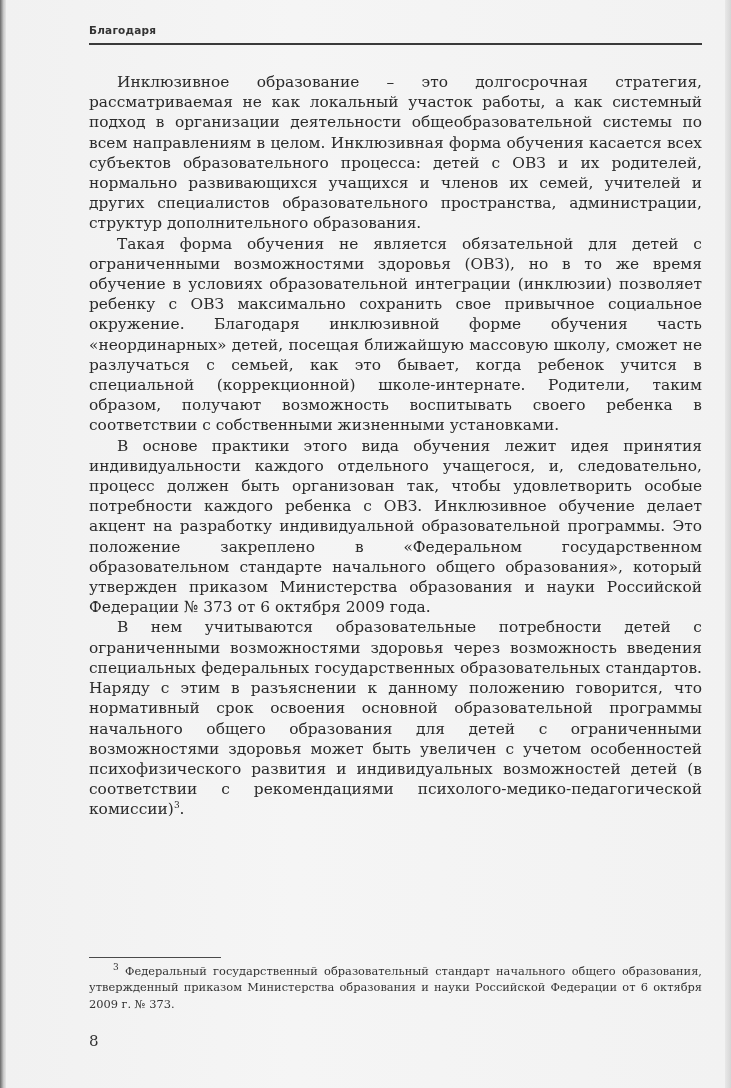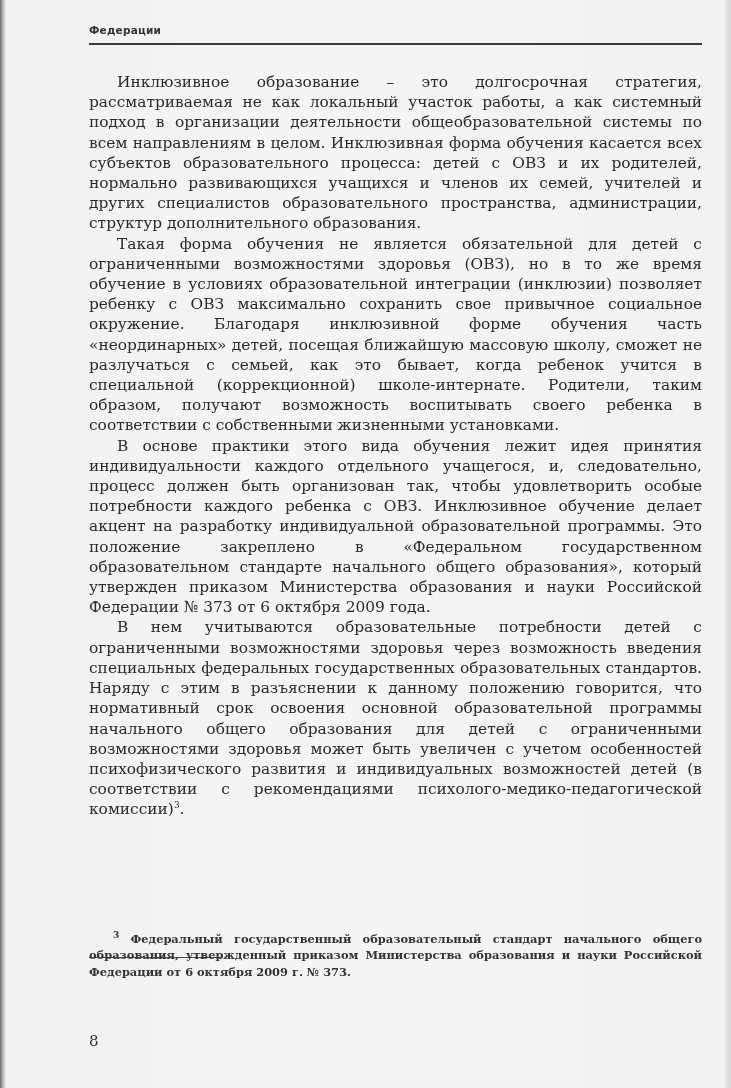--- a/index.html
+++ b/index.html
@@ -36,38 +36,38 @@
     font-size: 15.4px; line-height: 20.2px; text-align: justify;
     hyphens: manual;
     margin-top: 20px;
   }
   .body-text p { margin: 0; text-indent: 28px; }
   .footnote-rule {
     position: absolute; left: 89px; top: 957px; width: 132px; height: 1.2px;
     background: #4a4a4a;
   }
   .footnote {
-    position: absolute; left: 89px; top: 931px; width: 613px;
-    font-size: 11.4px; line-height: 16.3px; text-align: justify; color: #333; font-weight: bold;
+    position: absolute; left: 89px; top: 963px; width: 613px;
+    font-size: 11.4px; line-height: 16.3px; text-align: justify; color: #333;
   }
   .footnote p { margin: 0; text-indent: 24px; }
   sup { font-size: 9px; line-height: 0; }
   .page-number {
     position: absolute; left: 89px; top: 1032px;
     font-size: 15px; color: #333;
   }
 </style>
 </head>
 <body>
 
 <div class="left-edge"></div>
 <div class="page"></div>
 <div class="right-edge"></div>
 
-<div class="running-head">Федерации</div>
+<div class="running-head">Благодаря</div>
 <div class="head-rule"></div>
 
 <div class="body-text">
   <p>Инклюзивное образование – это долгосрочная стратегия, рассматриваемая не как локальный участок работы, а как системный подход в организации деятельности общеобразовательной системы по всем направлениям в целом. Инклюзивная форма обучения касается всех субъектов образовательного процесса: детей с ОВЗ и их родителей, нормально развивающихся учащихся и членов их семей, учителей и других специалистов образовательного пространства, администрации, структур дополнительного образования.</p>
   <p>Такая форма обучения не является обязательной для детей с ограниченными возможностями здоровья (ОВЗ), но в то же время обучение в условиях образовательной интеграции (инклюзии) позволяет ребенку с ОВЗ максимально сохранить свое привычное социальное окружение. Благодаря инклюзивной форме обучения часть «неординарных» детей, посещая ближайшую массовую школу, сможет не разлучаться с семьей, как это бывает, когда ребенок учится в специальной (коррекционной) школе-интернате. Родители, таким образом, получают возможность воспитывать своего ребенка в соответствии с собственными жизненными установками.</p>
   <p>В основе практики этого вида обучения лежит идея принятия индивидуальности каждого отдельного учащегося, и, следовательно, процесс должен быть организован так, чтобы удовлетворить особые потребности каждого ребенка с ОВЗ. Инклюзивное обучение делает акцент на разработку индивидуальной образовательной программы. Это положение закреплено в «Федеральном государственном образовательном стандарте начального общего образования», который утвержден приказом Министерства образования и науки Российской Федерации № 373 от 6 октября 2009 года.</p>
   <p><span>В нем учитываются образовательные потребности детей с ограниченными возможностями здоровья через возможность введения специальных федеральных государственных образовательных стандартов. Наряду с этим в разъяснении к данному положению говорится, что нормативный срок освоения основной образовательной программы начального общего образования для детей с ограниченными возможностями здоровья может быть увеличен с учетом особенностей психофизического развития и индивидуальных возможностей детей (в соответствии с рекомендациями психолого-медико-педагогической комиссии)</span><sup>3</sup>.</p>
 </div>
 
 <div class="footnote-rule"></div>

